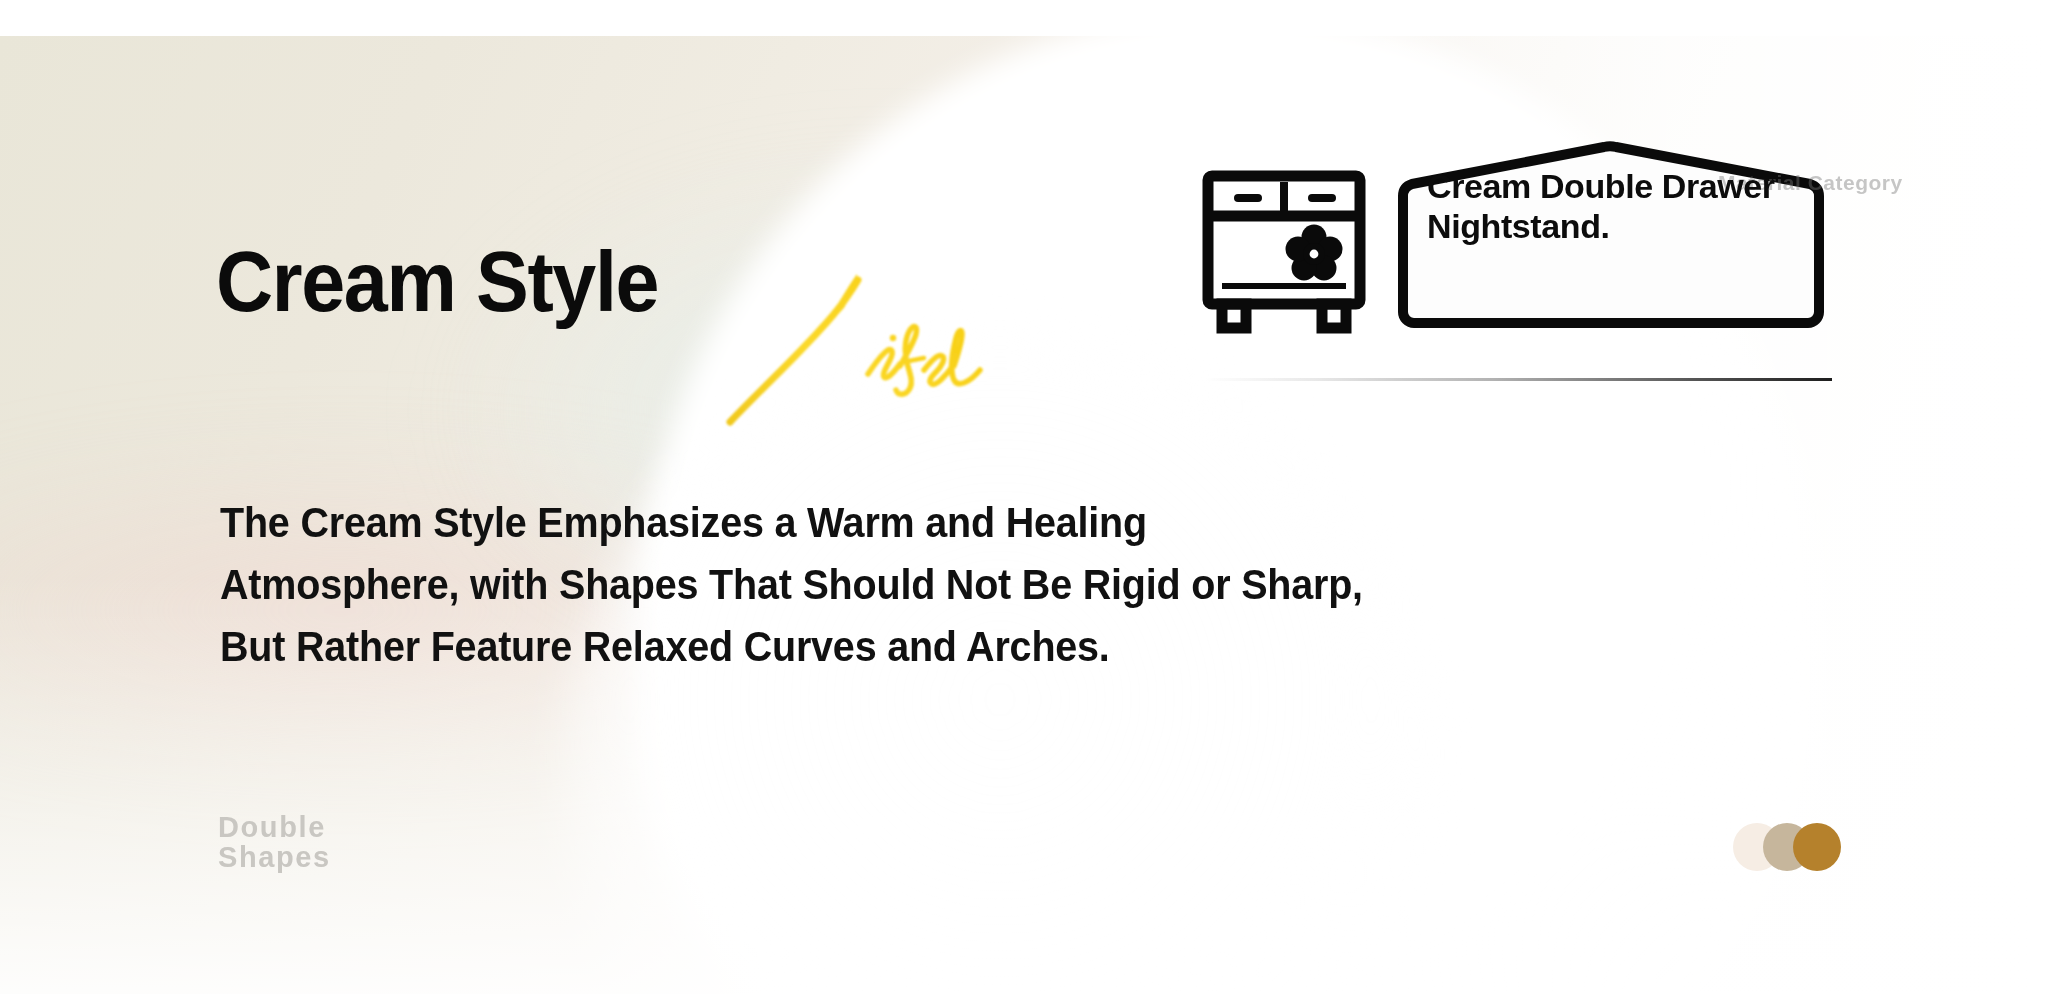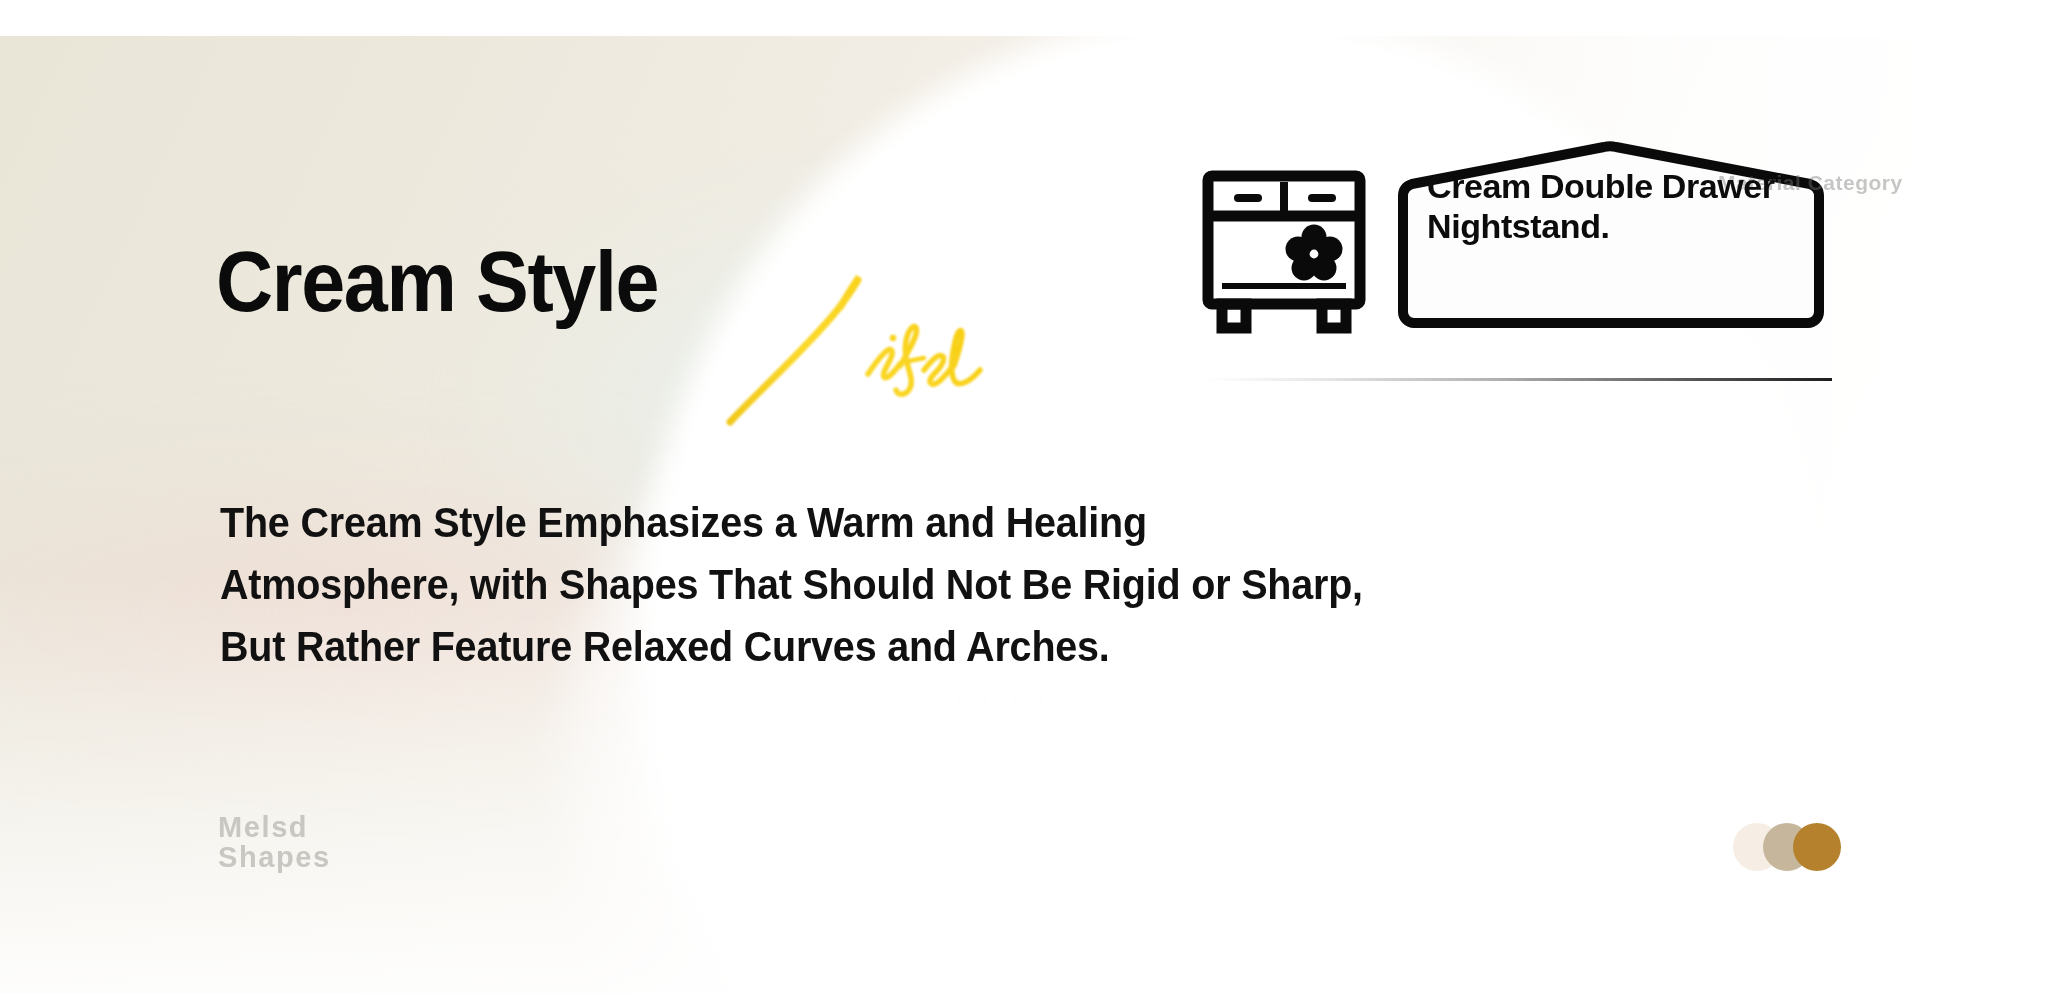--- a/index.html
+++ b/index.html
@@ -260,21 +260,21 @@
         <path d="M7 56 C 7 50 10 46 16 44 L 208 7 C 212 6 216 6 220 7 L 414 44 C 420 46 423 50 423 56 L 423 172 C 423 178 418 183 412 183 L 18 183 C 12 183 7 178 7 172 Z" fill="#fdfdfd" stroke="#0a0a0a" stroke-width="10" stroke-linejoin="round"></path>
       </svg>
       <div class="badge-ghost">Material Category</div>
       <div class="badge-text">Cream Double Drawer Nightstand.</div>
     </div>
   </div>
 
   <div class="rule"></div>
 
   <div class="brand">
-    <span>Melsd</span>
+    <span>Double</span>
     <span>Shapes</span>
   </div>
 
   <div class="palette">
     <div class="sw sw0" style="background: rgb(246, 237, 228);"></div>
     <div class="sw sw1" style="background: rgb(198, 182, 156);"></div>
     <div class="sw sw2" style="background: rgb(181, 129, 44);"></div>
   </div>
 
 </div>

